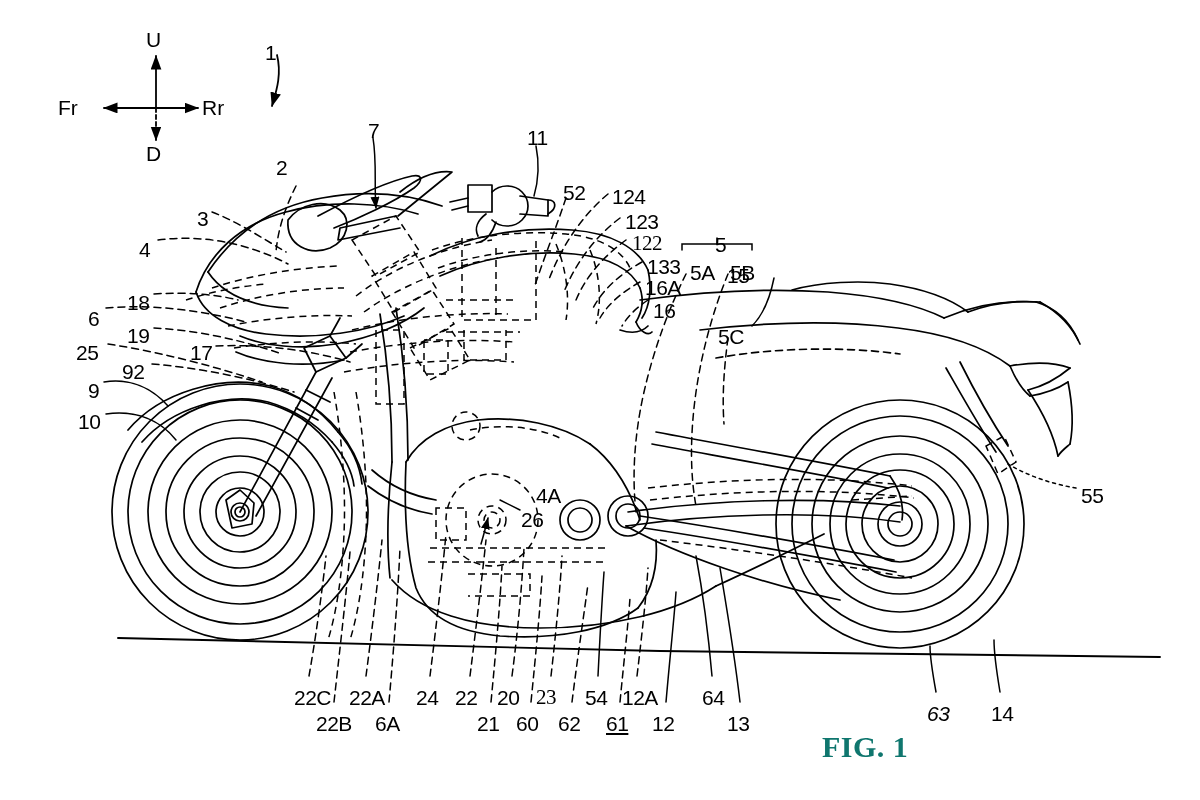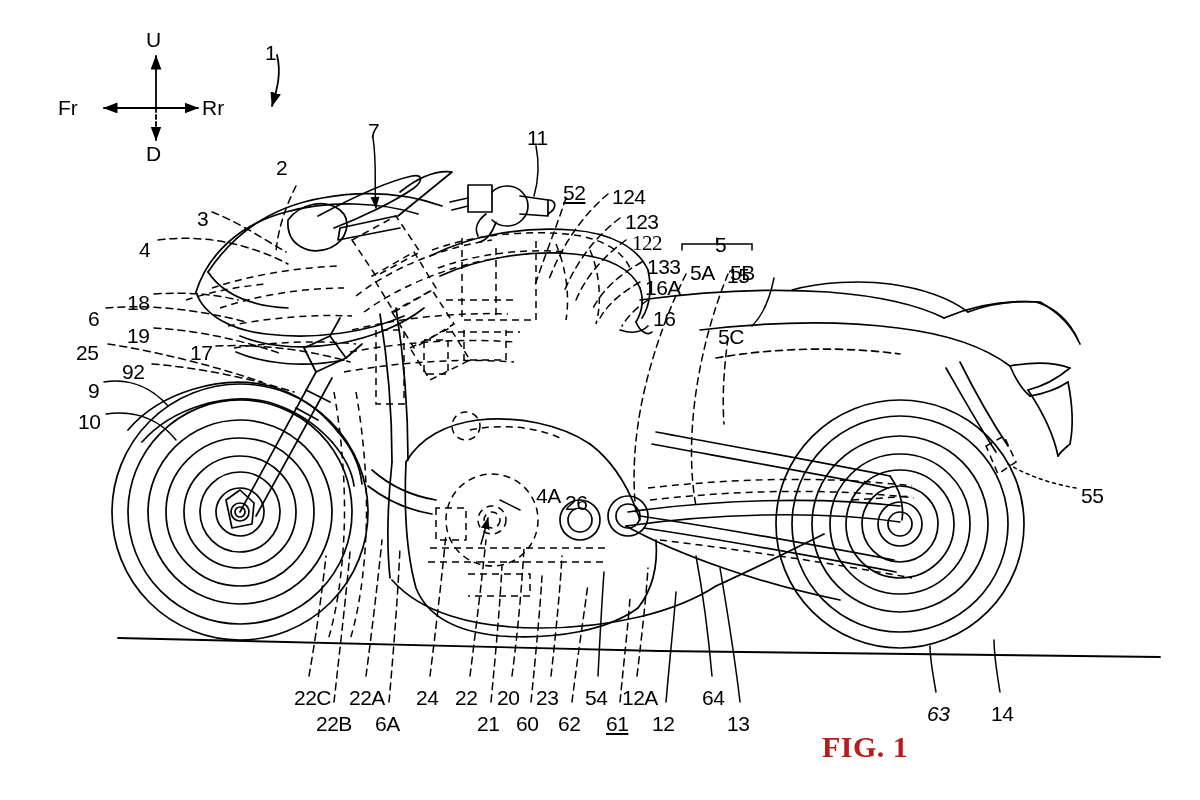--- a/index.html
+++ b/index.html
@@ -30,21 +30,21 @@
     color: #000000;
     white-space: nowrap;
     line-height: 1;
     letter-spacing: -0.5px;
   }
   .fig-caption {
     position: absolute;
     font-family: "Liberation Serif", serif;
     font-weight: bold;
     font-size: 30px;
-    color: #b91c1c;
+    color: #0f766e;
     white-space: nowrap;
     letter-spacing: 0.5px;
   }
   .compass-lbl {
     position: absolute;
     font-family: "Liberation Sans", sans-serif;
     font-size: 21px;
     color: #000000;
     white-space: nowrap;
   }
@@ -353,51 +353,51 @@
   <div class="compass-lbl" style="left:146px; top:28px;">U</div>
   <div class="compass-lbl" style="left:146px; top:142px;">D</div>
   <div class="compass-lbl" style="left:58px; top:96px;">Fr</div>
   <div class="compass-lbl" style="left:202px; top:96px;">Rr</div>
 
   <div id="label-layer">
       <div class="lbl" style="left: 265px; top: 42px;">1</div>
       <div class="lbl" style="left: 368px; top: 120px;">7</div>
       <div class="lbl" style="left: 527px; top: 127px;">11</div>
       <div class="lbl" style="left: 276px; top: 157px;">2</div>
-      <div class="lbl" style="left: 563px; top: 182px; text-decoration: underline;">52</div>
+      <div class="lbl" style="left: 563px; top: 182px;">52</div>
       <div class="lbl" style="left: 197px; top: 208px;">3</div>
       <div class="lbl" style="left: 139px; top: 239px;">4</div>
       <div class="lbl" style="left: 127px; top: 292px;">18</div>
       <div class="lbl" style="left: 88px; top: 308px;">6</div>
       <div class="lbl" style="left: 127px; top: 325px;">19</div>
       <div class="lbl" style="left: 76px; top: 342px;">25</div>
       <div class="lbl" style="left: 190px; top: 342px;">17</div>
       <div class="lbl" style="left: 122px; top: 361px;">92</div>
       <div class="lbl" style="left: 88px; top: 380px;">9</div>
       <div class="lbl" style="left: 78px; top: 411px;">10</div>
       <div class="lbl" style="left: 612px; top: 186px;">124</div>
       <div class="lbl" style="left: 625px; top: 211px;">123</div>
       <div class="lbl" style="left: 632px; top: 233px; font-family: Liberation Serif, serif;">122</div>
       <div class="lbl" style="left: 647px; top: 256px;">133</div>
       <div class="lbl" style="left: 645px; top: 277px;">16A</div>
-      <div class="lbl" style="left: 653px; top: 308px;">16</div>
+      <div class="lbl" style="left: 653px; top: 300px;">16</div>
       <div class="lbl" style="left: 715px; top: 234px;">5</div>
       <div class="lbl" style="left: 690px; top: 262px;">5A</div>
       <div class="lbl" style="left: 730px; top: 262px;">5B</div>
       <div class="lbl" style="left: 727px; top: 265px;">15</div>
       <div class="lbl" style="left: 718px; top: 326px;">5C</div>
       <div class="lbl" style="left: 1081px; top: 485px;">55</div>
       <div class="lbl" style="left: 536px; top: 485px;">4A</div>
-      <div class="lbl" style="left: 521px; top: 492px; margin-left: 44px;">26</div>
+      <div class="lbl" style="left: 521px; top: 509px;">26</div>
       <div class="lbl" style="left: 294px; top: 687px;">22C</div>
       <div class="lbl" style="left: 349px; top: 687px;">22A</div>
       <div class="lbl" style="left: 416px; top: 687px;">24</div>
       <div class="lbl" style="left: 455px; top: 687px; text-align: right;">22</div>
       <div class="lbl" style="left: 497px; top: 687px;">20</div>
-      <div class="lbl" style="left: 536px; top: 687px;">23</div>
+      <div class="lbl" style="left: 536px; top: 687px; font-family: Liberation Serif, serif;">23</div>
       <div class="lbl" style="left: 585px; top: 687px;">54</div>
       <div class="lbl" style="left: 622px; top: 687px;">12A</div>
       <div class="lbl" style="left: 702px; top: 687px;">64</div>
       <div class="lbl" style="left: 927px; top: 703px; font-style: italic;">63</div>
       <div class="lbl" style="left: 991px; top: 703px;">14</div>
       <div class="lbl" style="left: 316px; top: 713px;">22B</div>
       <div class="lbl" style="left: 375px; top: 713px;">6A</div>
       <div class="lbl" style="left: 477px; top: 713px;">21</div>
       <div class="lbl" style="left: 516px; top: 713px;">60</div>
       <div class="lbl" style="left: 558px; top: 713px;">62</div>

